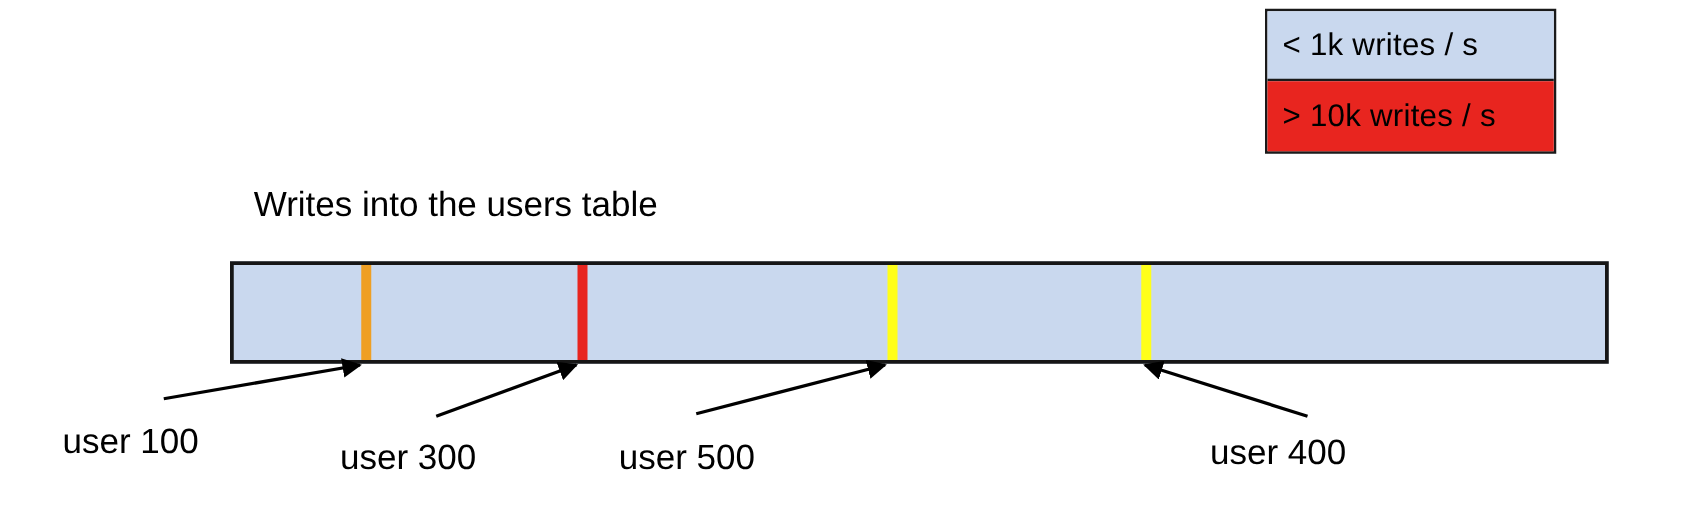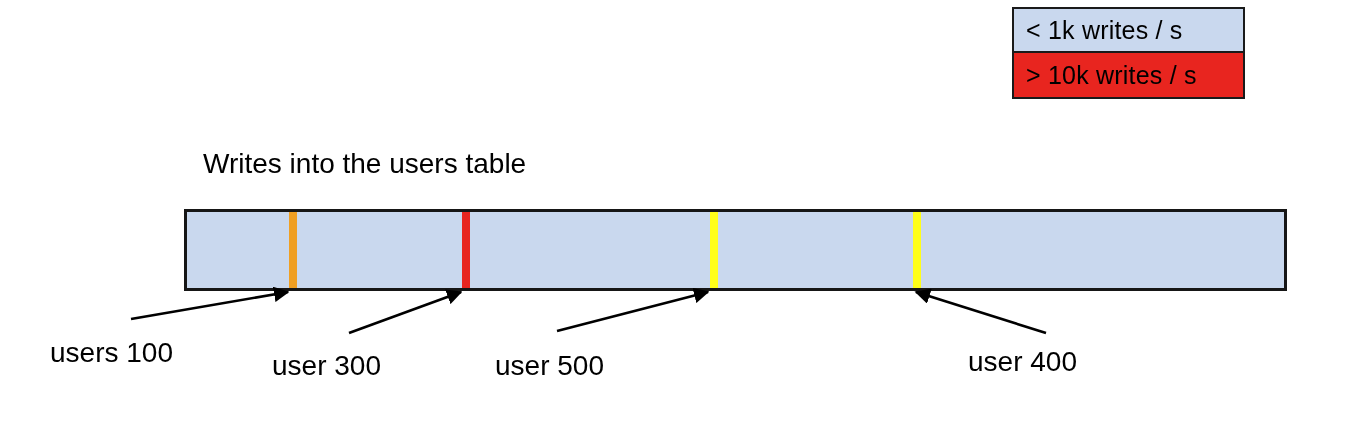--- a/index.html
+++ b/index.html
@@ -19,21 +19,21 @@
   
   #legend {
     position: absolute;
     left: 1012px;
     top: 7px;
     width: 233px;
     border: 2px solid #1a1a1a;
     box-sizing: border-box;
   }
   .legend-row {
-    height: 44px;
+    height: 56px;
     box-sizing: border-box;
     display: flex;
     align-items: center;
     padding-left: 12px;
     font-size: 25px;
     line-height: 1;
     letter-spacing: 0.2px;
     border-bottom: 2px solid #1a1a1a;
   }
   .legend-row:last-child { border-bottom: none; }
@@ -108,16 +108,16 @@
     <marker id="ahead" viewBox="0 0 10 10" refX="9" refY="5" markerWidth="6" markerHeight="6" orient="auto-start-reverse">
       <path d="M 0 0 L 10 5 L 0 10 z" fill="#000000"></path>
     </marker>
   </defs>
   <line stroke="#000000" stroke-width="2.6" marker-end="url(#ahead)" x1="131" y1="319" x2="288" y2="292"></line>
   <line stroke="#000000" stroke-width="2.6" marker-end="url(#ahead)" x1="349" y1="333" x2="461" y2="292"></line>
   <line stroke="#000000" stroke-width="2.6" marker-end="url(#ahead)" x1="557" y1="331" x2="708" y2="292"></line>
   <line stroke="#000000" stroke-width="2.6" marker-end="url(#ahead)" x1="1046" y1="333" x2="916" y2="292"></line>
 </svg>
 
-<div class="user-label" style="left: 50px; top: 339px;">users 100</div>
+<div class="user-label" style="left: 50px; top: 339px;">user 100</div>
 <div class="user-label" style="left: 272px; top: 352px;">user 300</div>
 <div class="user-label" style="left: 495px; top: 352px;">user 500</div>
 <div class="user-label" style="left: 968px; top: 348px;">user 400</div>
 
 </body></html>

